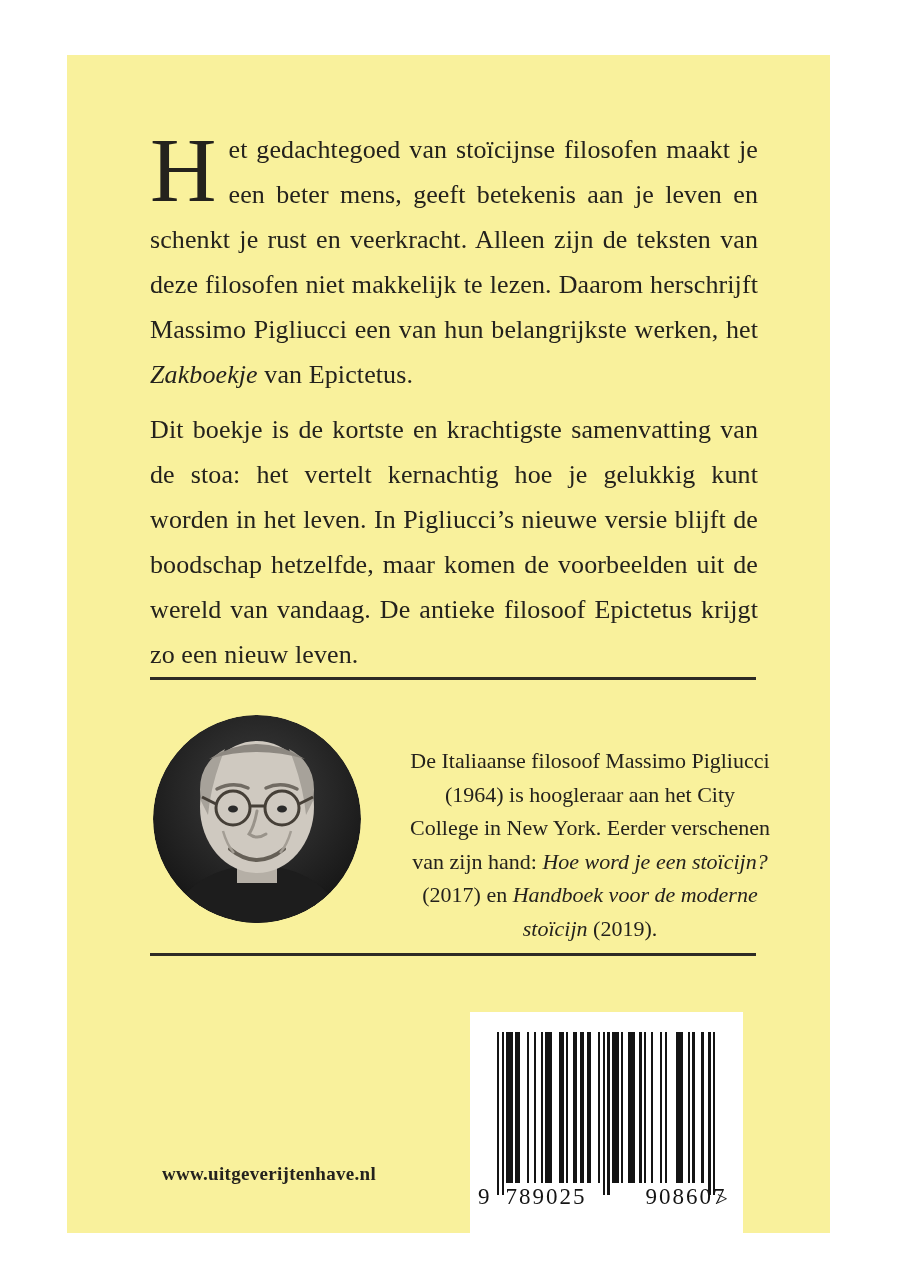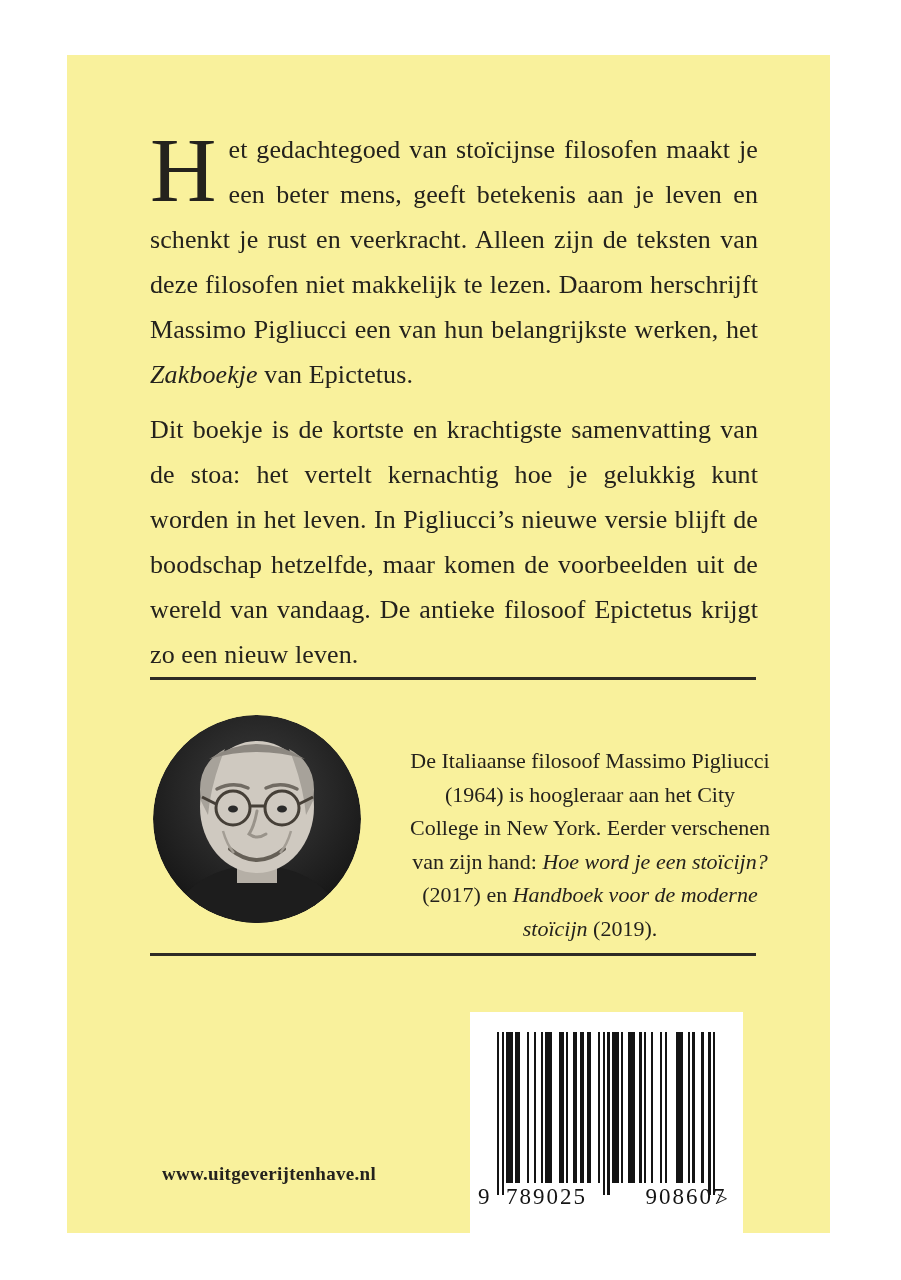--- a/index.html
+++ b/index.html
@@ -87,21 +87,21 @@
   .module.guard { height: 163px; }
   .module.black { background: #141414; }
   .bc-digits {
     position: absolute;
     top: 172px;
     font-size: 23px;
     color: #141414;
     font-family: "Liberation Serif", "DejaVu Serif", serif;
   }
   .bc-first { left: 8px; }
-  .bc-g1 { left: 36px; width: 96px; letter-spacing: 2px; }
+  .bc-g1 { left: 28px; width: 96px; text-align: center; letter-spacing: 2px; }
   .bc-g2 { left: 142px; width: 96px; text-align: center; letter-spacing: 2px; margin-left: 26px; }
   .bc-suffix { left: 247px; font-size: 19px; top: 176px; }
 </style>
 </head>
 <body>
 
 <div class="page">
   <div class="cover">
 
     <p class="blurb blurb-1"><span class="dropcap">H</span><span><span>et gedachtegoed van stoïcijnse filosofen maakt je een beter mens, geeft betekenis aan je leven en schenkt je rust en veerkracht. Alleen zijn de teksten van deze filosofen niet makkelijk te lezen. Daarom herschrijft Massimo Pigliucci een van hun belangrijkste werken, het </span><em>Zakboekje</em><span> van Epictetus.</span></span></p>

